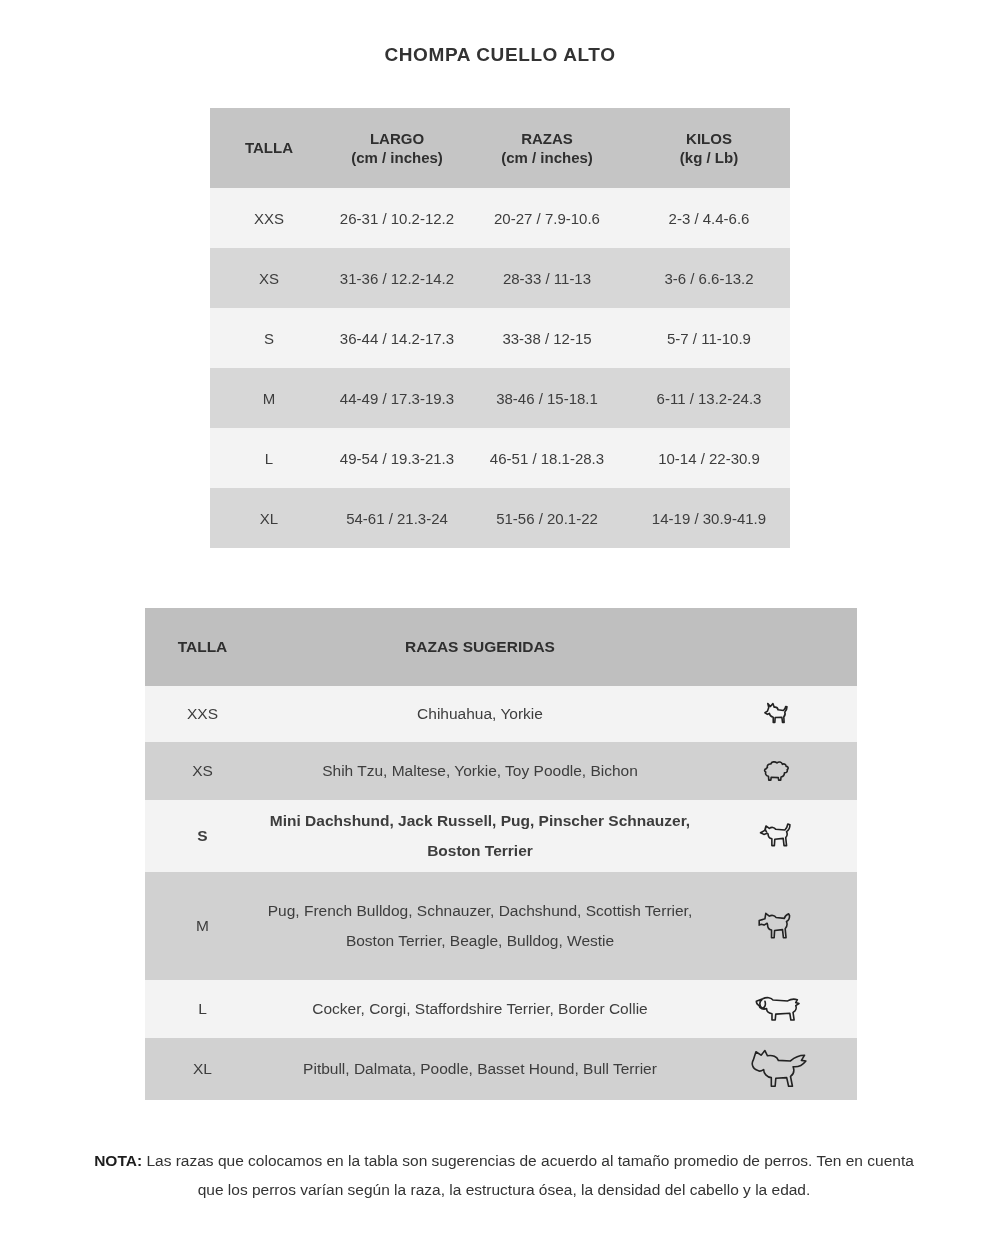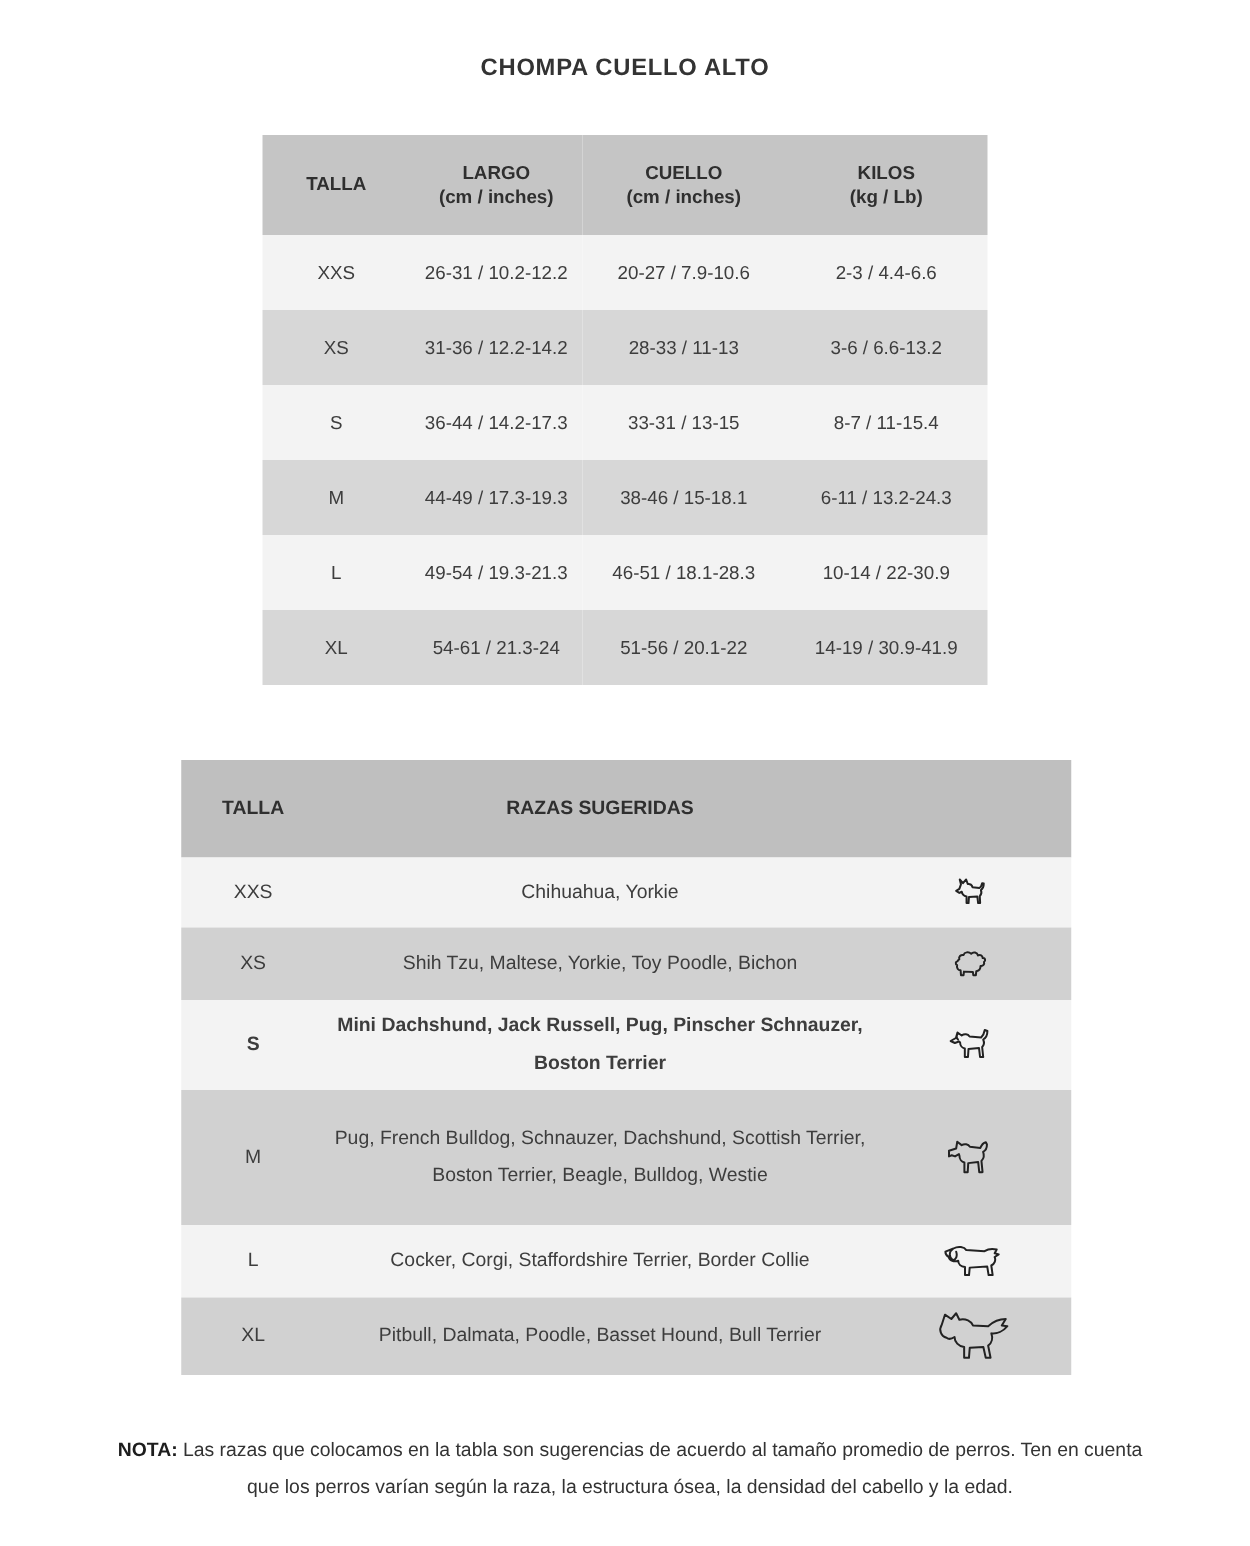--- a/index.html
+++ b/index.html
@@ -96,21 +96,21 @@
       <tr>
         <th>
           <div>TALLA</div>
           <div class="sub"></div>
         </th>
         <th>
           <div>LARGO</div>
           <div class="sub">(cm / inches)</div>
         </th>
         <th>
-          <div>CUELLO</div>
+          <div>RAZAS</div>
           <div class="sub">(cm / inches)</div>
         </th>
         <th>
           <div>KILOS</div>
           <div class="sub">(kg / Lb)</div>
         </th>
       </tr>
     </thead>
     <tbody>
       <tr>
@@ -121,22 +121,22 @@
       </tr>
       <tr>
         <td>XS</td>
         <td>31-36 / 12.2-14.2</td>
         <td>28-33 / 11-13</td>
         <td>3-6 / 6.6-13.2</td>
       </tr>
       <tr>
         <td>S</td>
         <td>36-44 / 14.2-17.3</td>
-        <td>33-31 / 13-15</td>
-        <td>8-7 / 11-15.4</td>
+        <td>33-38 / 12-15</td>
+        <td>5-7 / 11-10.9</td>
       </tr>
       <tr>
         <td>M</td>
         <td>44-49 / 17.3-19.3</td>
         <td>38-46 / 15-18.1</td>
         <td>6-11 / 13.2-24.3</td>
       </tr>
       <tr>
         <td>L</td>
         <td>49-54 / 19.3-21.3</td>

